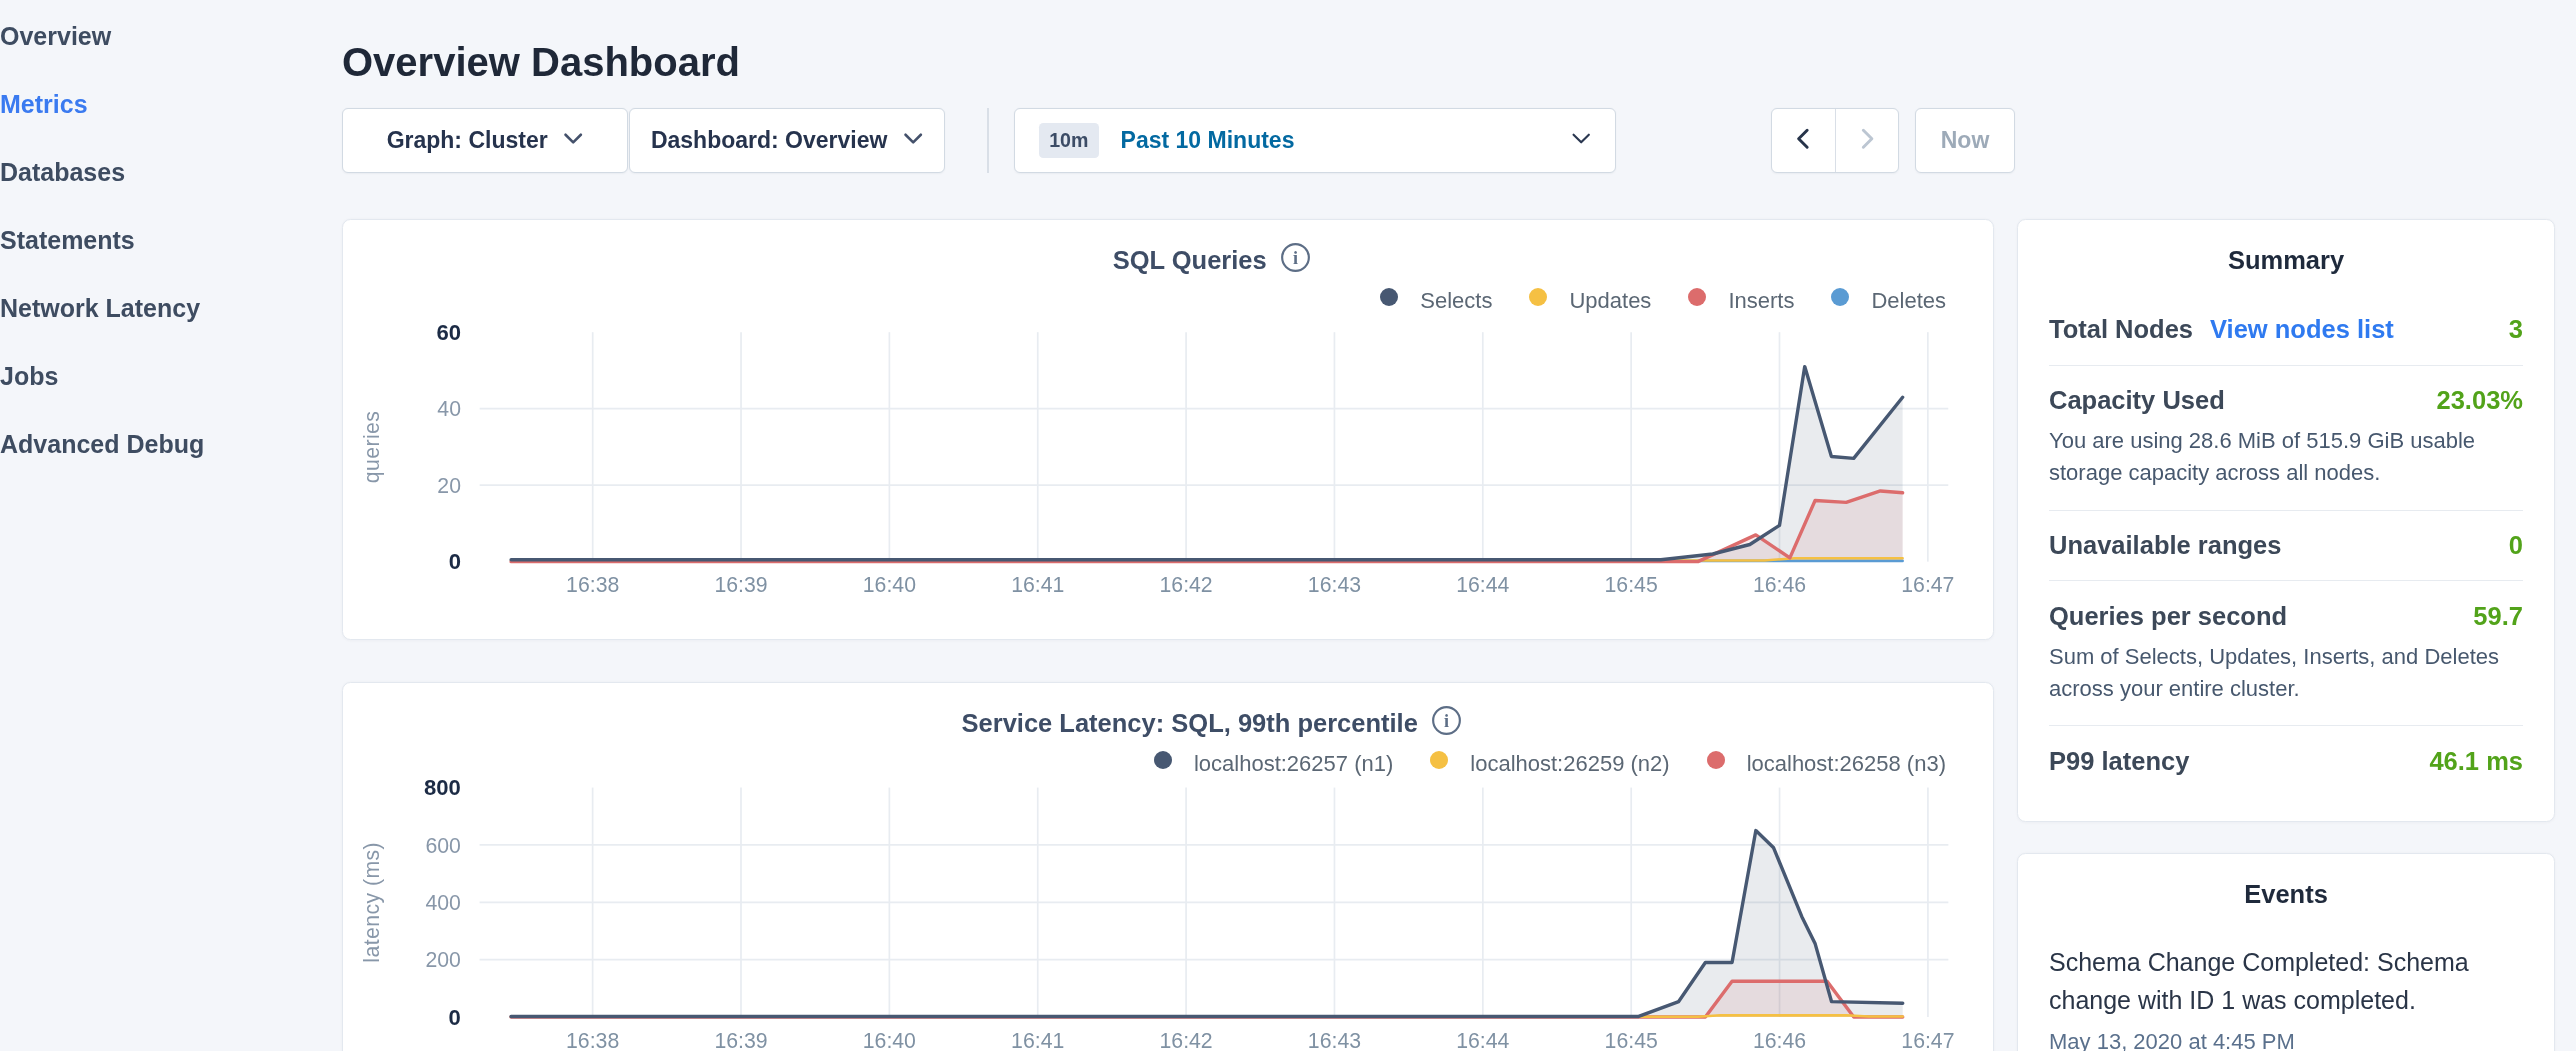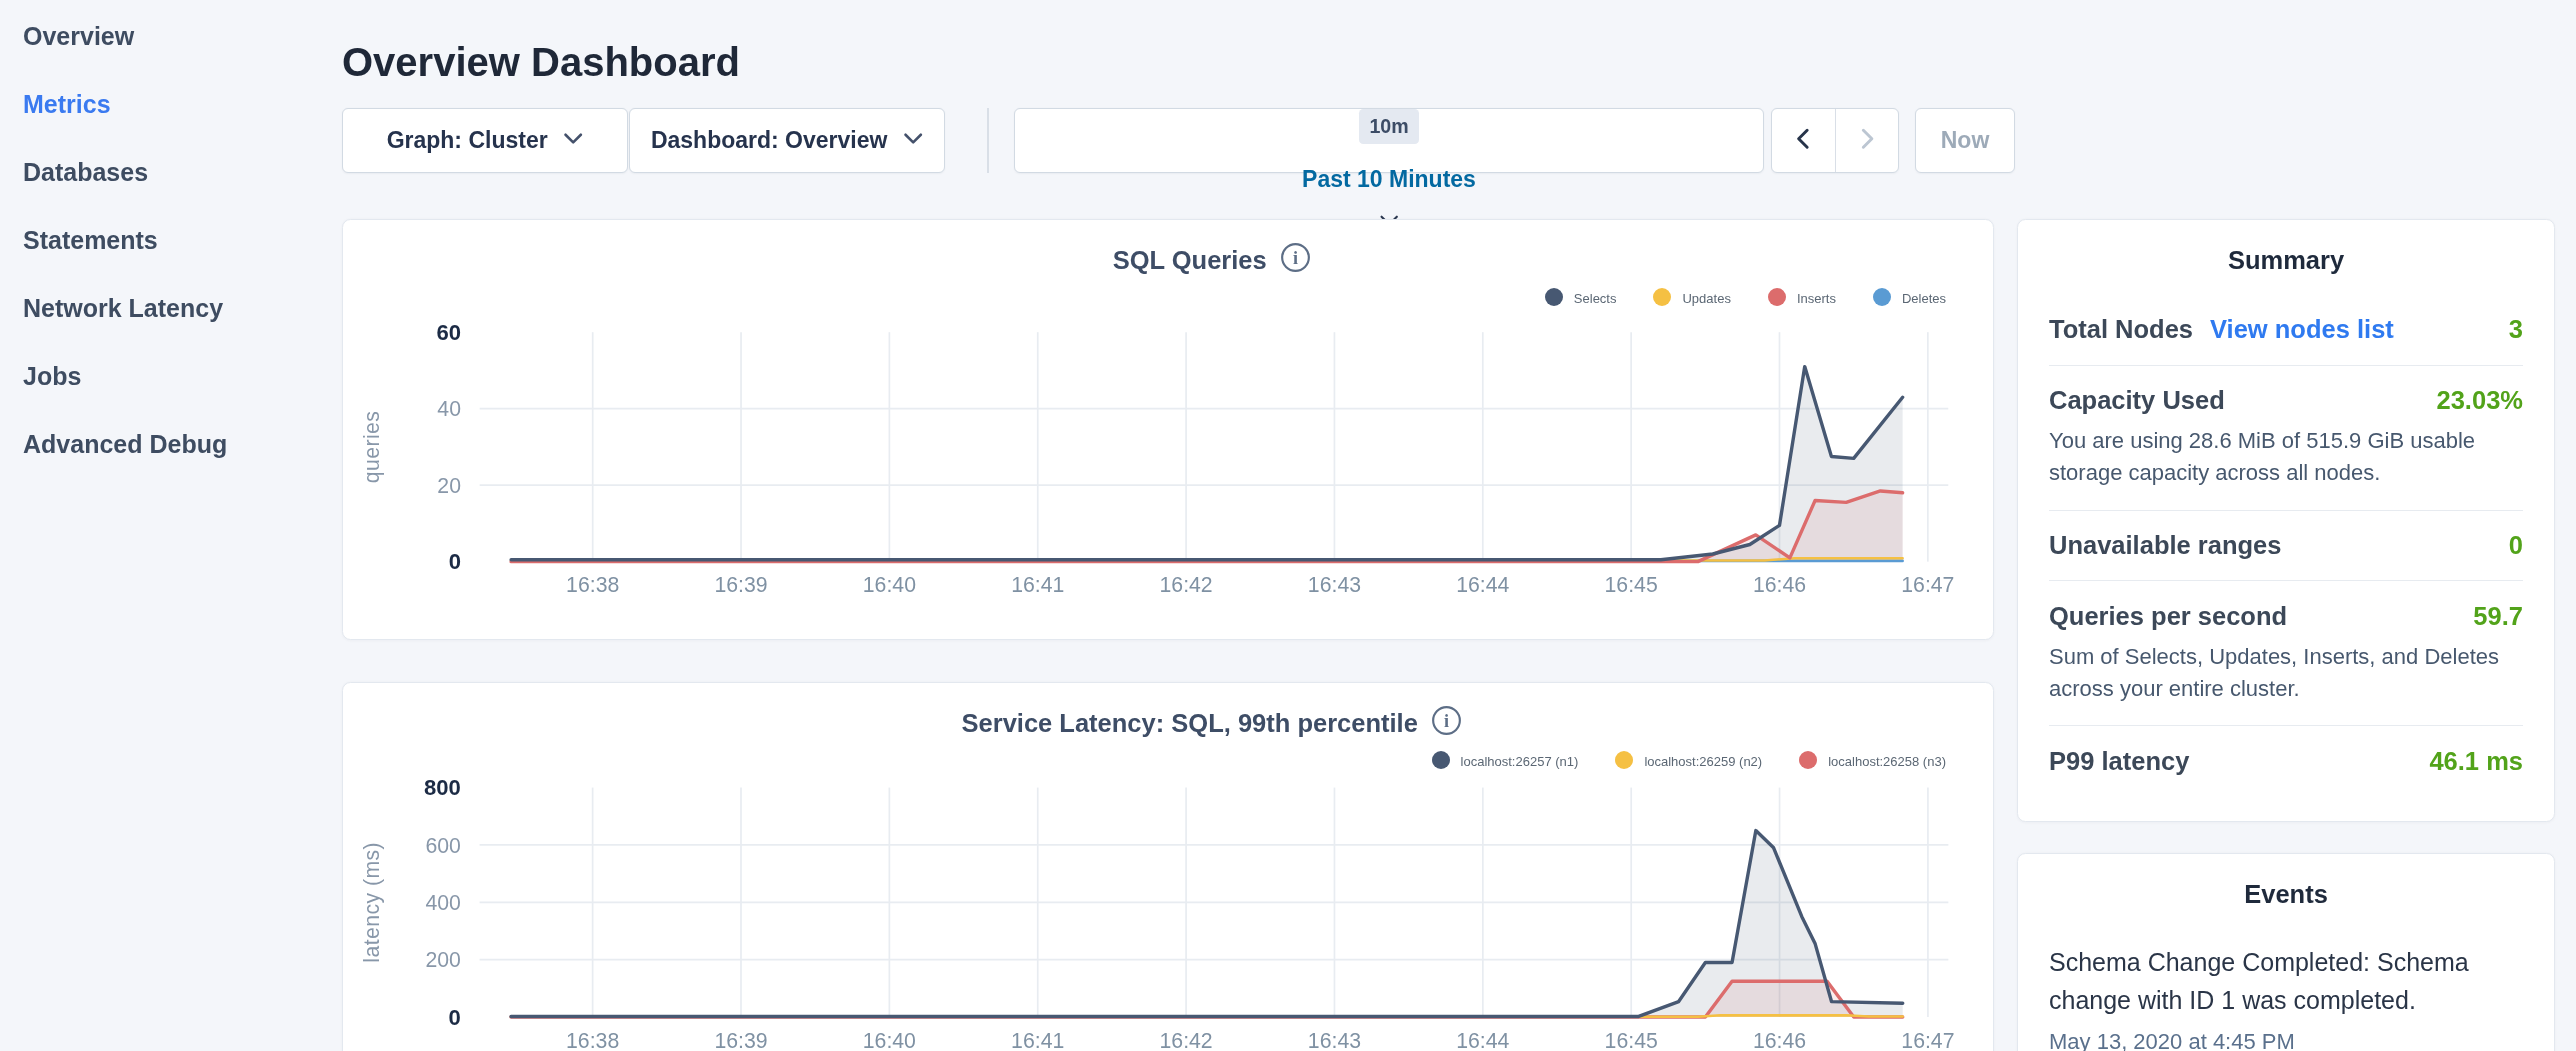--- a/index.html
+++ b/index.html
@@ -3,51 +3,51 @@
 <meta charset="utf-8">
 <style>
   html,body{margin:0;padding:0;}
   body{
     width:2576px;height:1051px;overflow:hidden;position:relative;
     background:#f4f6fa;font-family:"Liberation Sans",sans-serif;
     -webkit-font-smoothing:antialiased;
   }
   
   .sidebar{position:absolute;left:0;top:0;width:340px;padding-top:18.7px;}
-  .nav-item{display:block;padding-left:23px;height:34px;line-height:34px;margin-bottom:34px;
+  .nav-item{display:block;height:34px;line-height:34px;margin-bottom:34px;
     font-size:25px;font-weight:600;color:#3e4c61;text-decoration:none;cursor:pointer;}
   .nav-item.active{color:#3a7af0;}
   
   .page-title{position:absolute;left:342px;top:13.6px;font-size:40px;font-weight:600;color:#1f2838;}
   .ctrl{position:absolute;top:108px;height:65px;box-sizing:border-box;background:#fff;
     border:0.9px solid #d2dae3;border-radius:6px;display:flex;align-items:center;
     box-shadow:0 0.9px 1.7px rgba(40,55,80,0.05);cursor:pointer;}
   #graph-dd{left:342px;width:286px;justify-content:center;gap:15.3px;}
   #dash-dd{left:629px;width:316px;justify-content:center;gap:15.3px;}
   .dd-label{font-size:23px;font-weight:700;color:#26334d;}
   .vdivider{position:absolute;left:987px;top:108px;width:1.7px;height:65px;background:#d9dfe7;}
-  #time-dd{left:1014px;width:750px;padding:0 24px;gap:22px;flex-direction:column;}
+  #time-dd{left:1014px;width:602px;padding:0 24px;gap:22px;}
   .range-badge{background:#e4e9f1;border-radius:4.3px;font-size:19.6px;font-weight:700;color:#3c4c66;padding:6px 10.2px;}
   .range-label{font-size:23px;font-weight:700;color:#0369a1;flex:1;}
   #arrow-group{left:1771px;width:128px;padding:0;}
   .arrow-half{width:50%;height:100%;display:flex;align-items:center;justify-content:center;cursor:pointer;}
   #arrow-prev{border-right:0.9px solid #d9dfe7;}
   #now-btn{left:1915px;width:100px;justify-content:center;font-size:23px;font-weight:700;color:#9daab8;}
   
   .card{position:absolute;background:#fff;border:0.9px solid #e3e8ef;border-radius:8.5px;
     box-shadow:0 0.9px 2.6px rgba(46,61,86,0.04);box-sizing:border-box;}
   #sql-card{left:342px;top:219px;width:1652px;height:421px;}
   #latency-card{left:342px;top:682px;width:1652px;height:393px;}
   #summary-card{left:2017px;top:219px;width:538px;height:603px;padding:0 31px;}
   #events-card{left:2017px;top:853px;width:538px;height:255px;padding:0 31px;}
   
   .chart-title{position:absolute;top:22px;left:0;width:100%;display:flex;justify-content:center;
     align-items:center;gap:13.6px;font-size:25.5px;font-weight:700;color:#3e4d66;padding-left:44px;}
   .legend{position:absolute;top:68px;right:47px;display:flex;gap:37px;align-items:center;}
-  .legend-item{display:flex;align-items:flex-end;gap:11px;font-size:13px;color:#5b6774;}
+  .legend-item{display:flex;align-items:flex-start;gap:22px;font-size:22px;color:#5b6774;}
   .legend-dot{width:18px;height:18px;border-radius:50%;}
   svg.plot{position:absolute;left:0;top:0;}
   .grid{stroke:#e8ecf1;stroke-width:2;}
   .xtick{font-size:25px;fill:#7f91a3;}
   .ytick{font-size:25px;fill:#8897a9;}
   .ytick-bold{font-size:26px;font-weight:700;fill:#1c2b45;}
   .axis-title{font-size:25px;fill:#8897a9;letter-spacing:0.5px;}
   
   .panel-title{margin-top:25.5px;text-align:center;font-size:25.5px;font-weight:700;color:#1f2a3c;}
   #summary-rows{margin-top:20.4px;}

